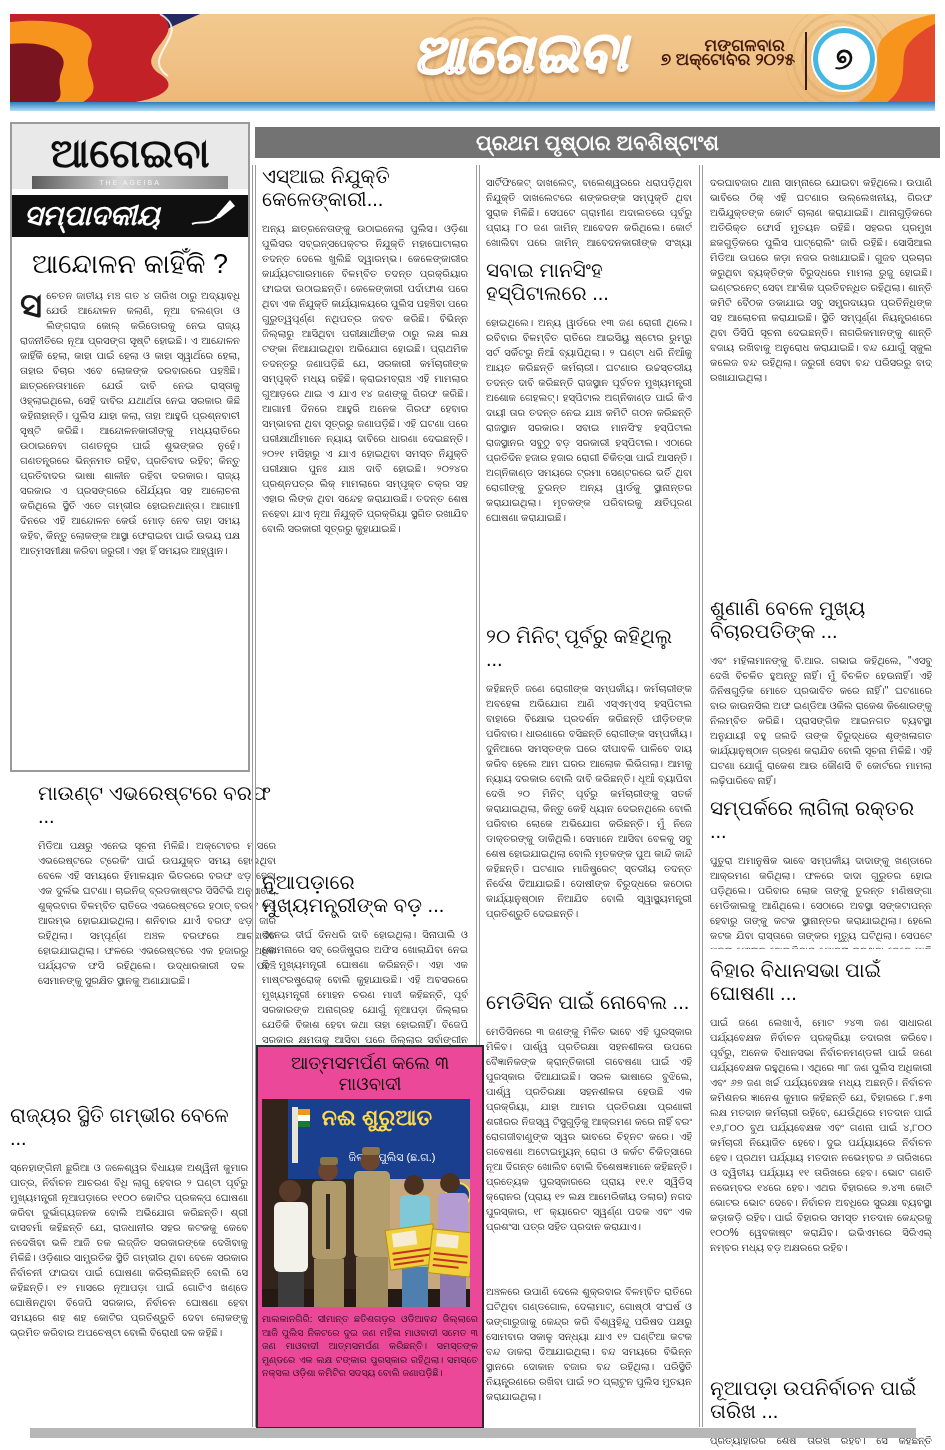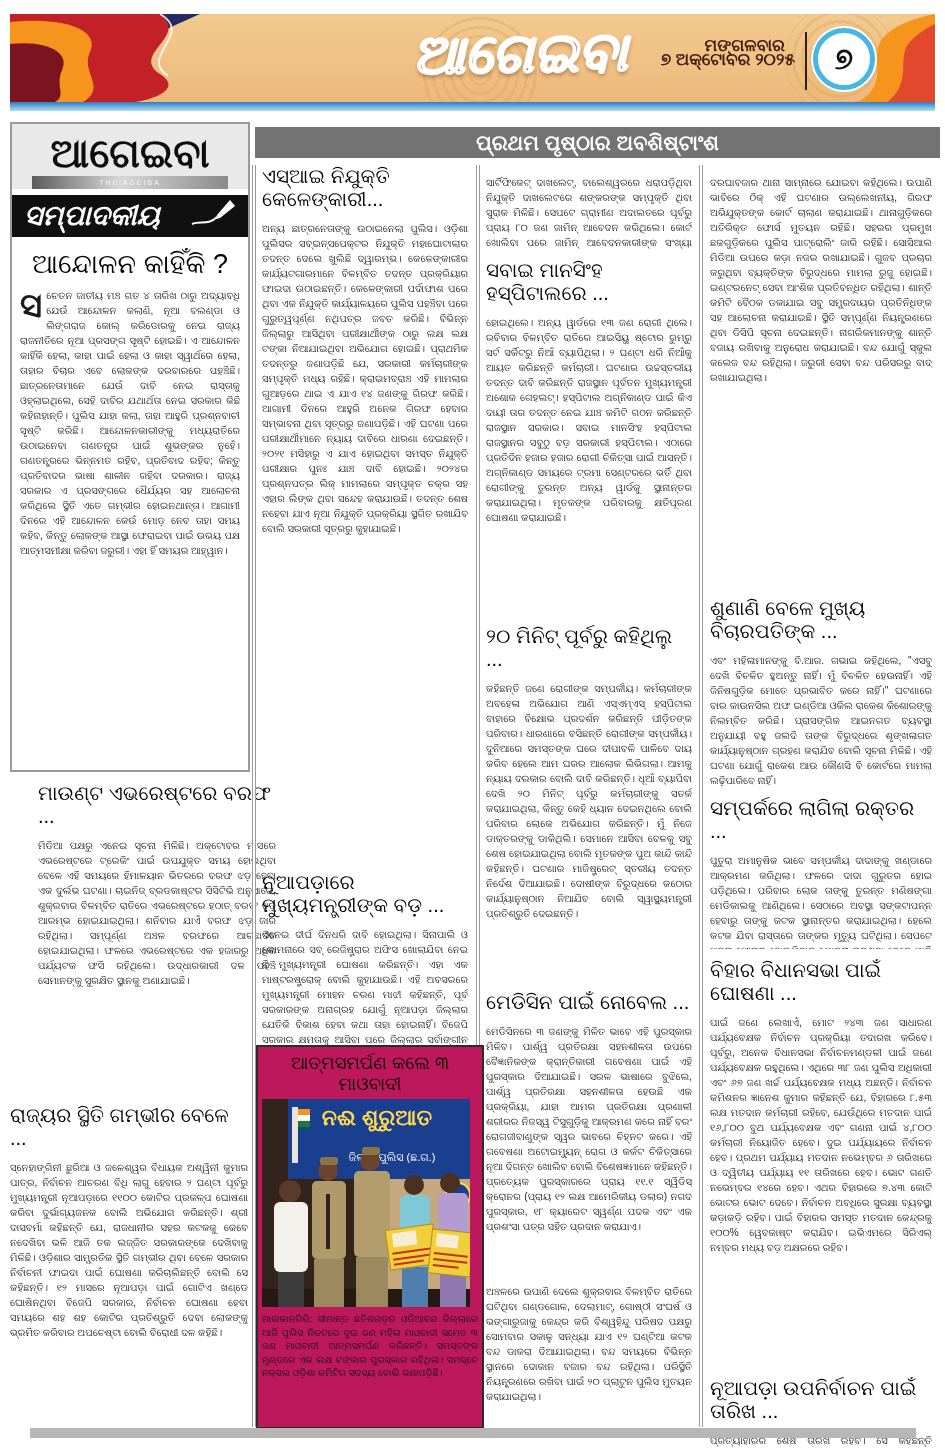--- a/index.html
+++ b/index.html
@@ -53,21 +53,21 @@
   .vrule{top:165px;height:1262px;width:2px;border-left:1px solid #9a9a9a;border-right:1px solid #9a9a9a;background:#fff;}
   .col{top:165px;height:1262px;}
   .col-a{left:262px;width:206px;}
   .col-b{left:486px;width:206px;}
   .col-c{left:710px;width:222px;}
   .main-head{font-size:20px;margin:10px 0 6px 0;}
   .first-head{margin-top:0;}
   .leadin{margin-bottom:4px;}
 
   
-  .photo-box{position:absolute;left:-6px;top:880px;width:216px;height:372px;border:2px solid #2b2b2b;background:#be185d;padding:4px;}
+  .photo-box{position:absolute;left:-6px;top:880px;width:216px;height:372px;border:2px solid #2b2b2b;background:#ec4899;padding:4px;}
   .photo-head{font-size:18px;text-align:center;margin:2px 0 5px 0;}
   .photo-frame{width:208px;height:208px;overflow:hidden;background:#2e2019;}
   .photo-caption{font-size:9.5px;line-height:13.5px;text-align:justify;margin-top:5px;height:128px;overflow:hidden;}
 
   .footer-bar{left:30px;top:1428px;width:886px;height:10px;background:#b7b7b7;}
 </style>
 </head>
 <body>
 
 <header class="abs masthead">

